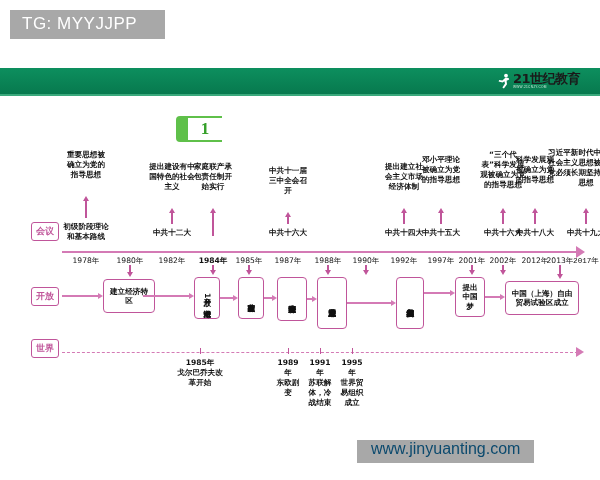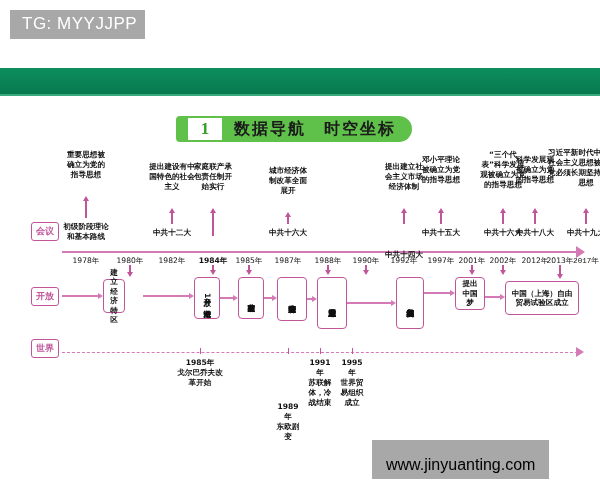--- a/index.html
+++ b/index.html
@@ -10,21 +10,21 @@
     overflow:hidden;
     position:relative;
   }
   .root{position:relative;width:600px;height:480px;}
 
   
   .tag-badge{
     position:absolute;left:10px;top:10px;
     background:#a8a8a8;color:#ffffff;
     font-size:17px;letter-spacing:.5px;
-    padding:4px 8px 5px 12px;
+    padding:4px 28px 5px 12px;
     font-family:"Liberation Sans",sans-serif;
     white-space:nowrap;
   }
 
   
   .header-bar{
     position:absolute;left:0;top:68px;width:600px;height:26px;
     background:#0b8457;
     background:linear-gradient(#0d8f5e,#07794e);
   }
@@ -159,40 +159,49 @@
   }
   .wtick{position:absolute;width:1px;height:6px;background:#c0559a;}
   .witem{
     position:absolute;transform:translateX(-50%);
     text-align:center;font-size:7.6px;line-height:10px;color:#111;
     font-family:"DejaVu Sans",sans-serif;font-weight:bold;
   }
 
   
   .footer-wm{
-    position:absolute;left:372px;top:440px;
-    background:#a8a8a8;color:#000000;
-    font-size:16px;padding:16px 14px 5px 14px;
+    position:absolute;left:357px;top:440px;
+    background:#a8a8a8;color:#0c4a6e;
+    font-size:16px;padding:0 14px 5px 14px;
     font-family:"Liberation Sans",sans-serif;white-space:nowrap;
   }
 </style>
 </head>
 <body>
 
 <div class="root">
 
   <div class="tag-badge">TG: MYYJJPP</div>
 
   <div class="header-bar"></div>
   <div class="header-rule"></div>
+  <div class="logo">
+    <svg class="logo-runner" viewBox="0 0 14 16">
+      <circle cx="9" cy="2.6" r="1.9" fill="#ffffff"></circle>
+      <path d="M8.6 4.6 L5.4 7.6 L2.2 7.0 L1.6 8.6 L5.6 9.6 L7.4 8.2 L8.0 10.6 L5.4 14.4 L6.9 15.4 L10.0 11.2 L9.6 7.8 L12.2 6.4 L11.6 4.9 Z" fill="#ffffff"></path>
+    </svg>
+    <div class="logo-stack">
+      <div class="logo-text cn">21世纪教育</div>
+      <div class="logo-sub">WWW.21CNJY.COM</div>
+    </div>
+  </div>
 
   <div class="title-wrap">
     <div class="title-tab"></div>
     <div class="title-num">1</div>
-    <div class="title-main cn">数据导航　时空坐标</div>
   </div>
 
   <div class="rowlabel cn" style="left:31px;top:222px;">会议</div>
   <div class="rowlabel cn" style="left:31px;top:287px;">开放</div>
   <div class="rowlabel cn" style="left:31px;top:339px;">世界</div>
 
   <div class="axis"></div>
   <div class="axis-head"></div>
 
   <div id="years-layer">
@@ -223,32 +232,32 @@
       <div class="arrow-up" style="left: 172px; top: 208px; height: 16px;">
         <div class="ah"></div>
         <div class="as"></div>
       </div>
       <div class="meet cn" style="left: 172px; top: 228px; width: 46px;">中共十二大</div>
       <div class="desc cn" style="left: 213px; top: 162px; width: 42px;">家庭联产承包责任制开始实行</div>
       <div class="arrow-up" style="left: 213px; top: 208px; height: 28px;">
         <div class="ah"></div>
         <div class="as"></div>
       </div>
-      <div class="desc cn" style="left: 288px; top: 166px; width: 44px;">城市经济体制改革全面展开</div>
+      <div class="desc cn" style="left: 288px; top: 166px; width: 44px;">中共十一届三中全会召开</div>
       <div class="arrow-up" style="left: 288px; top: 212px; height: 12px;">
         <div class="ah"></div>
         <div class="as"></div>
       </div>
       <div class="meet cn" style="left: 288px; top: 228px; width: 46px;">中共十六大</div>
       <div class="desc cn" style="left: 404px; top: 162px; width: 44px;">提出建立社会主义市场经济体制</div>
       <div class="arrow-up" style="left: 404px; top: 208px; height: 16px;">
         <div class="ah"></div>
         <div class="as"></div>
       </div>
-      <div class="meet cn" style="left: 404px; top: 228px; width: 46px; margin-top: 22px;">中共十四大</div>
+      <div class="meet cn" style="left: 404px; top: 228px; width: 46px;">中共十四大</div>
       <div class="desc cn" style="left: 441px; top: 155px; width: 42px;">邓小平理论被确立为党的指导思想</div>
       <div class="arrow-up" style="left: 441px; top: 208px; height: 16px;">
         <div class="ah"></div>
         <div class="as"></div>
       </div>
       <div class="meet cn" style="left: 441px; top: 228px; width: 44px;">中共十五大</div>
       <div class="desc cn" style="left: 503px; top: 150px; width: 46px;">“三个代表”科学发展观被确立为党的指导思想</div>
       <div class="arrow-up" style="left: 503px; top: 208px; height: 16px;">
         <div class="ah"></div>
         <div class="as"></div>
@@ -261,21 +270,21 @@
       </div>
       <div class="meet cn" style="left: 535px; top: 228px; width: 44px;">中共十八大</div>
       <div class="desc cn" style="left: 586px; top: 148px; width: 80px;">习近平新时代中国特色社会主义思想被确立为党必须长期坚持的指导思想</div>
       <div class="arrow-up" style="left: 586px; top: 208px; height: 16px;">
         <div class="ah"></div>
         <div class="as"></div>
       </div>
       <div class="meet cn" style="left: 586px; top: 228px; width: 78px;">中共十九大</div>
     </div>
   <div id="opening-layer">
-      <div class="obox cn" style="left: 103px; top: 279px; width: 22px; height: 34px;">建立经济特区</div>
+      <div class="obox cn" style="left: 103px; top: 279px; width: 52px; height: 34px;">建立经济特区</div>
       <div class="arrow-down" style="left: 130px; top: 265px; height: 12px;">
         <div class="as"></div>
         <div class="ah"></div>
       </div>
       <div class="obox cn" style="left: 194px; top: 277px; width: 26px; height: 42px; writing-mode: vertical-rl; letter-spacing: 0px;">开放14个沿海城市</div>
       <div class="arrow-down" style="left: 213px; top: 265px; height: 10px;">
         <div class="as"></div>
         <div class="ah"></div>
       </div>
       <div class="obox cn" style="left: 238px; top: 277px; width: 26px; height: 42px; writing-mode: vertical-rl; letter-spacing: 0px;">国有企业改革</div>
@@ -291,21 +300,21 @@
       <div class="obox cn" style="left: 317px; top: 277px; width: 30px; height: 52px; writing-mode: vertical-rl; letter-spacing: 0px;">建立上海浦东开发区</div>
       <div class="arrow-down" style="left: 366px; top: 265px; height: 10px;">
         <div class="as"></div>
         <div class="ah"></div>
       </div>
       <div class="obox cn" style="left: 396px; top: 277px; width: 28px; height: 52px; writing-mode: vertical-rl; letter-spacing: 0px;">中国加入世界贸易组织</div>
       <div class="arrow-down" style="left: 472px; top: 265px; height: 10px;">
         <div class="as"></div>
         <div class="ah"></div>
       </div>
-      <div class="obox cn" style="left: 455px; top: 277px; width: 30px; height: 33px;">提出中国梦</div>
+      <div class="obox cn" style="left: 455px; top: 277px; width: 30px; height: 40px;">提出中国梦</div>
       <div class="arrow-down" style="left: 503px; top: 265px; height: 10px;">
         <div class="as"></div>
         <div class="ah"></div>
       </div>
       <div class="obox cn" style="left: 505px; top: 281px; width: 74px; height: 34px;">中国（上海）自由贸易试验区成立</div>
       <div class="arrow-down" style="left: 560px; top: 265px; height: 14px;">
         <div class="as"></div>
         <div class="ah"></div>
       </div>
       <div class="hline" style="left: 62px; top: 295.3px; width: 36px;"></div>
@@ -326,21 +335,21 @@
       <div class="hhead" style="left: 500px; top: 293.5px;"></div>
     </div>
 
   <div class="dashline"></div>
   <div class="dash-head"></div>
   <div id="world-layer">
       <div class="wtick" style="left: 200px; top: 348px;"></div>
       <div class="witem cn" style="left: 200px; top: 358px; width: 52px; white-space: pre-line;">1985年
 戈尔巴乔夫改革开始</div>
       <div class="wtick" style="left: 288px; top: 348px;"></div>
-      <div class="witem cn" style="left: 288px; top: 358px; width: 26px; white-space: pre-line; margin-top: 44px;">1989年
+      <div class="witem cn" style="left: 288px; top: 358px; width: 26px; white-space: pre-line;">1989年
 东欧剧变</div>
       <div class="wtick" style="left: 320px; top: 348px;"></div>
       <div class="witem cn" style="left: 320px; top: 358px; width: 26px; white-space: pre-line;">1991年
 苏联解体，冷战结束</div>
       <div class="wtick" style="left: 352px; top: 348px;"></div>
       <div class="witem cn" style="left: 352px; top: 358px; width: 26px; white-space: pre-line;">1995年
 世界贸易组织成立</div>
     </div>
 
   <div class="footer-wm">www.jinyuanting.com</div>

